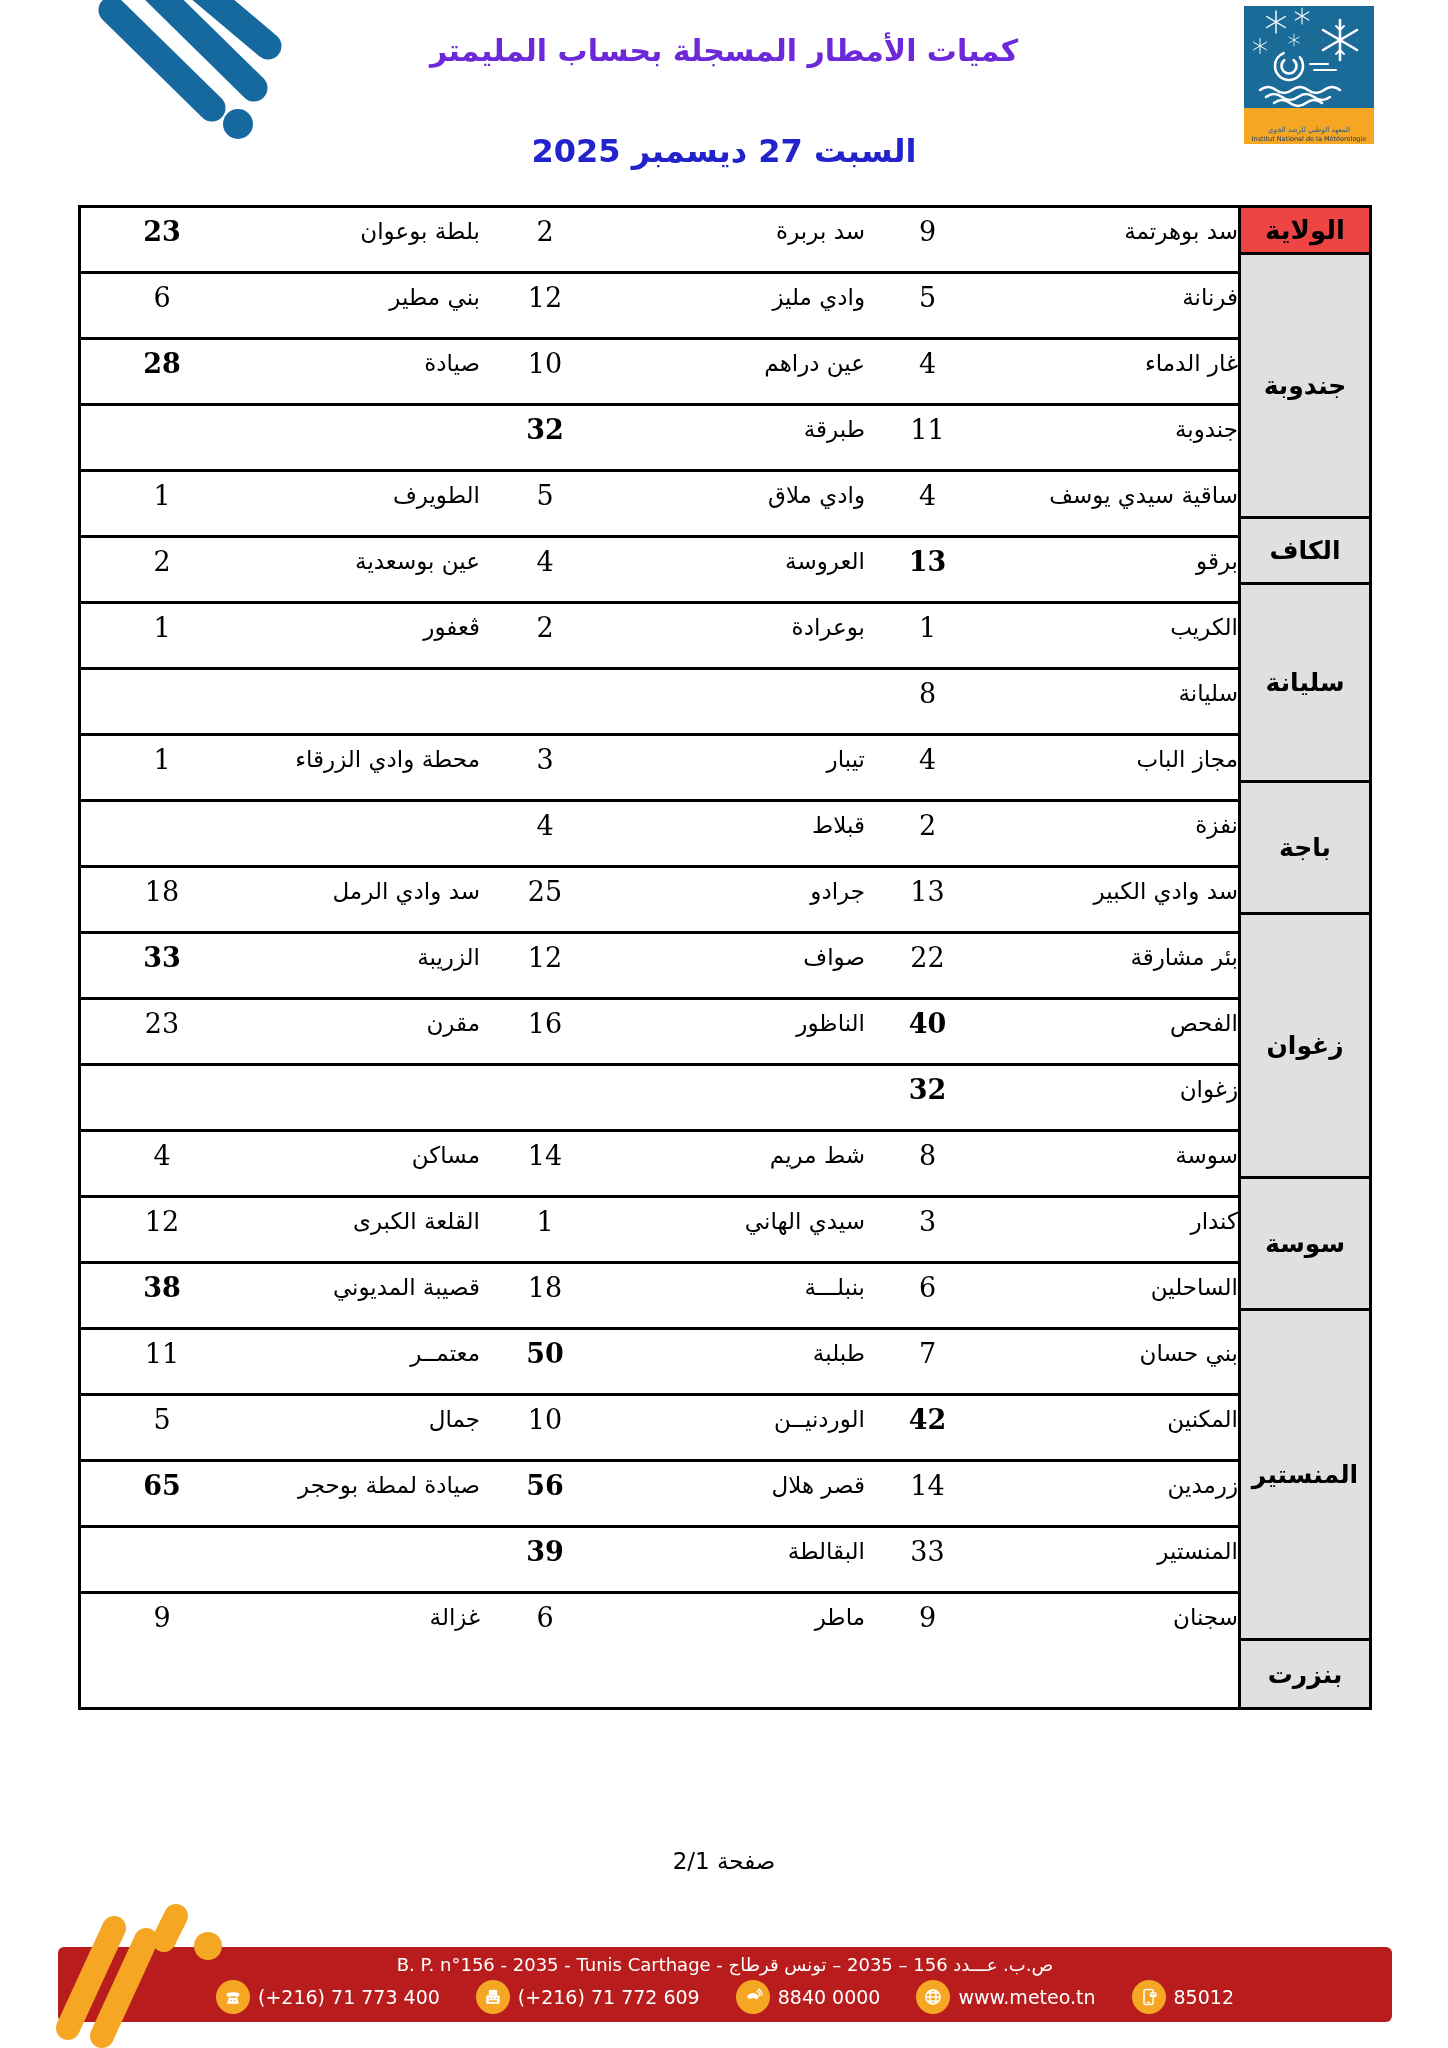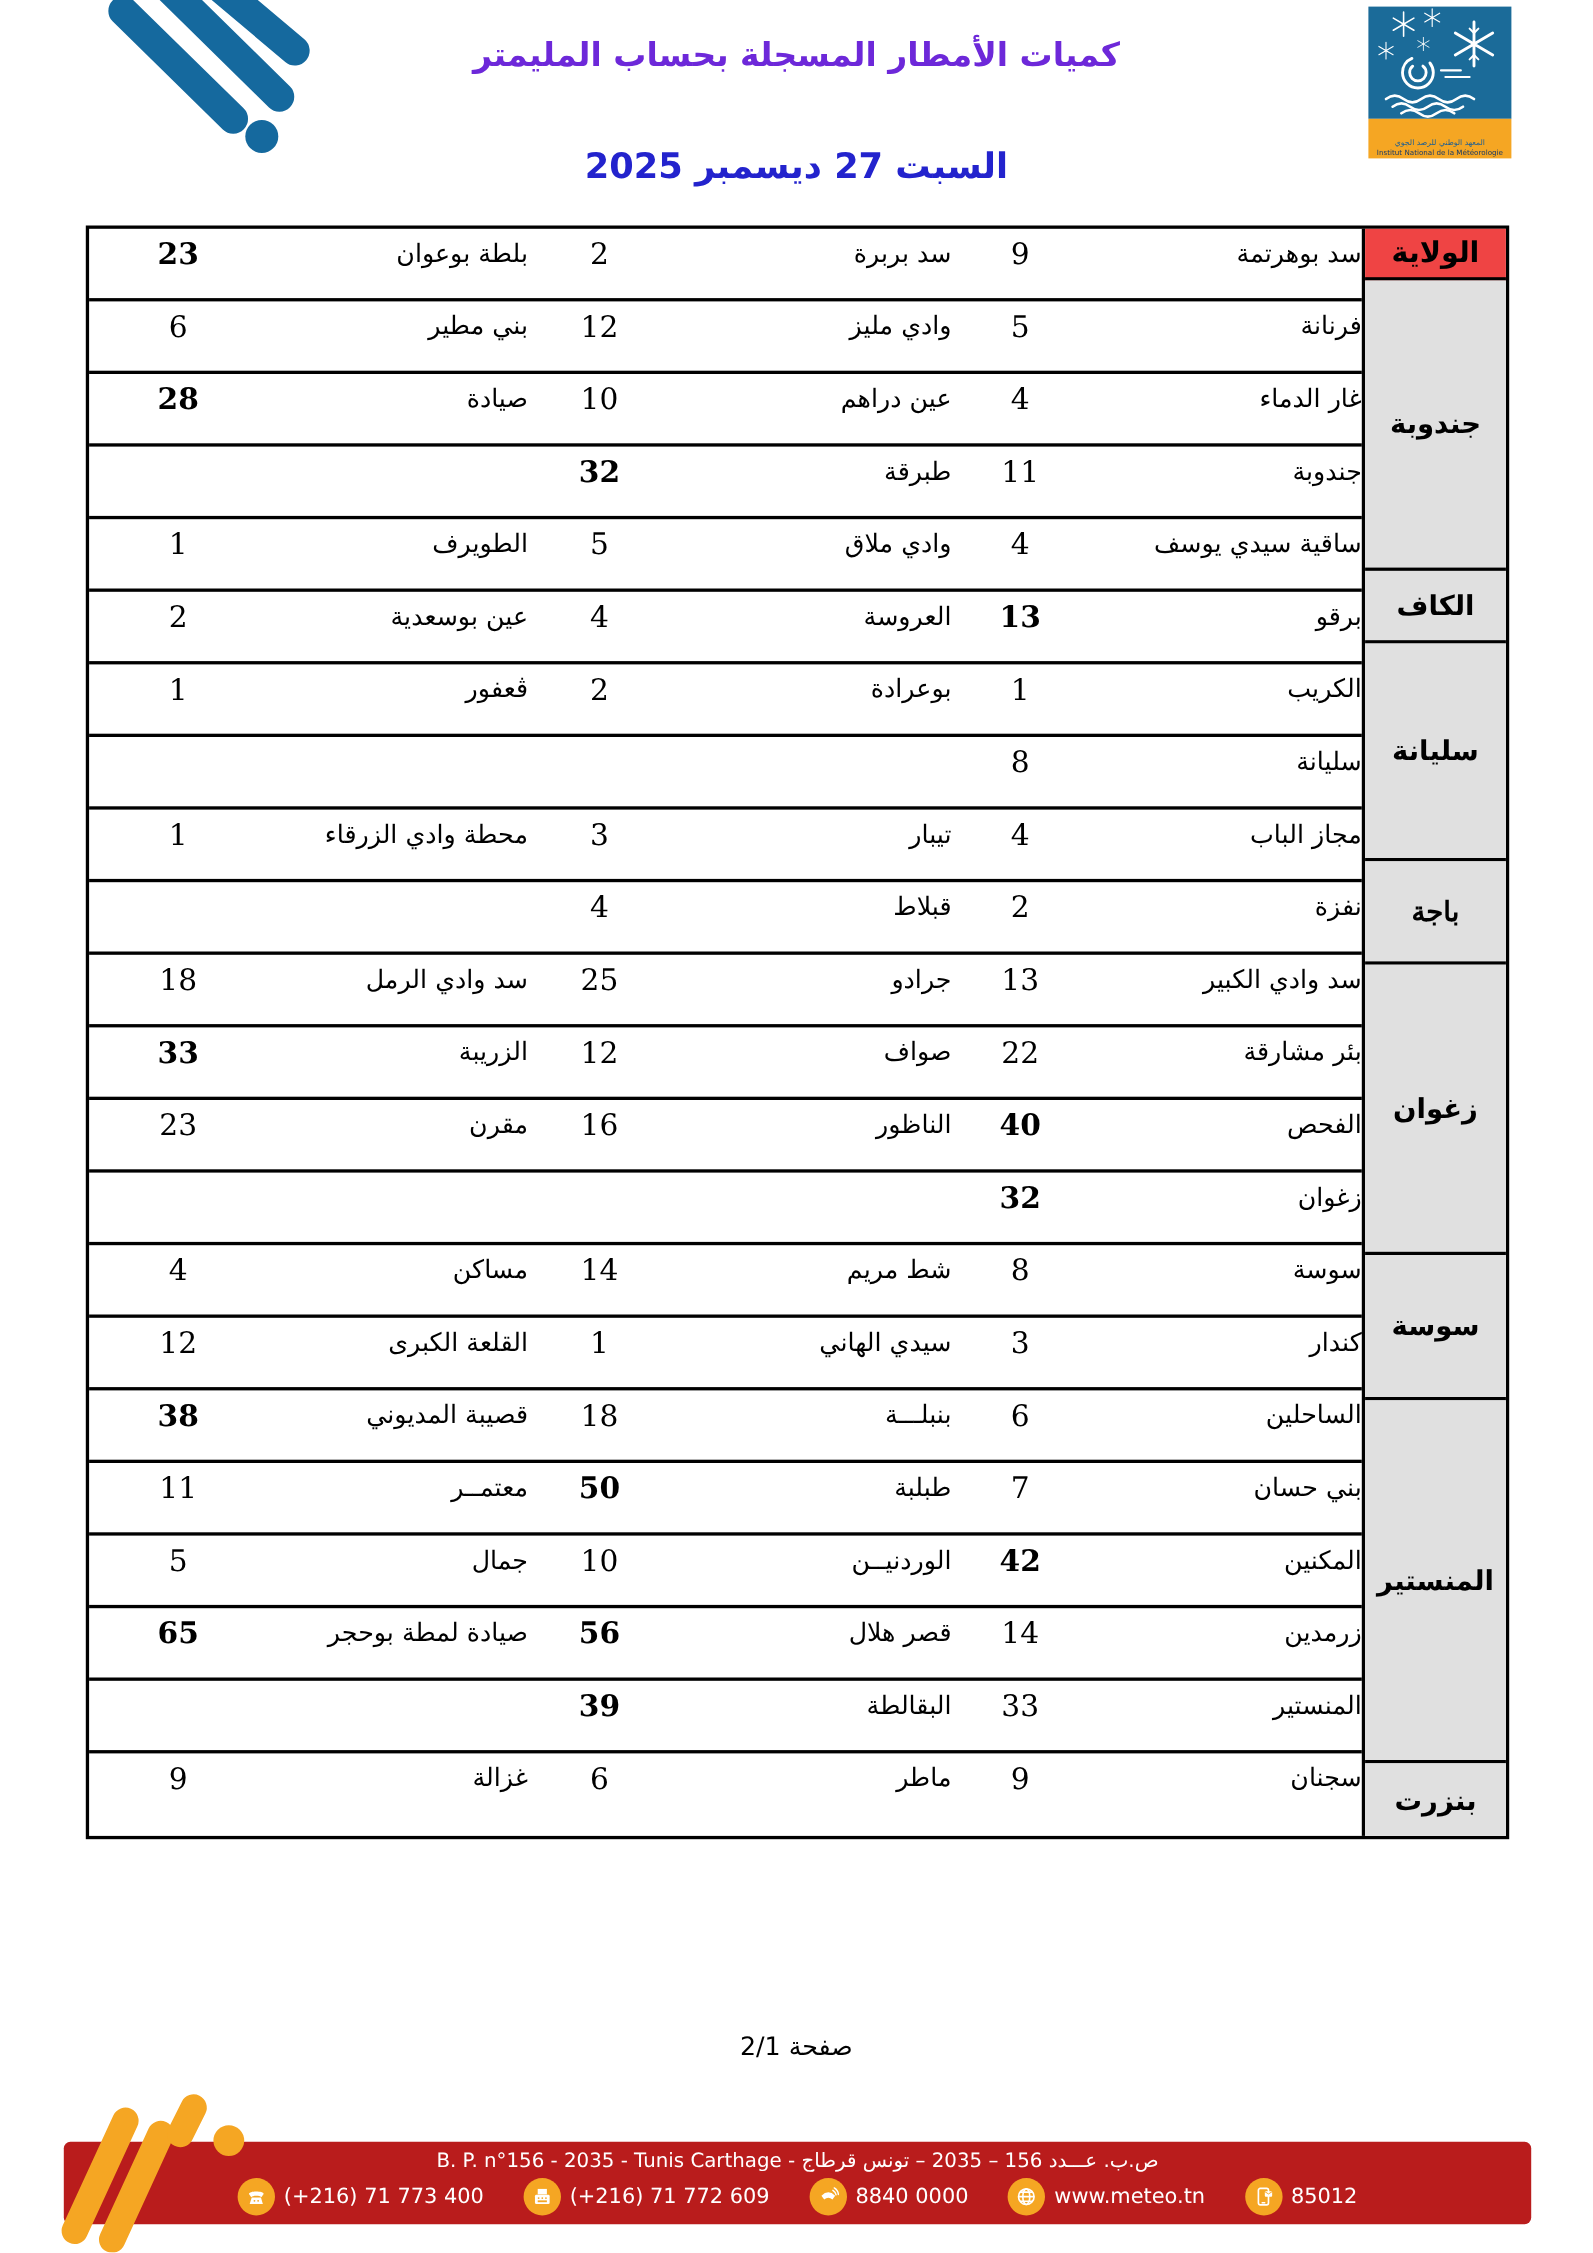--- a/index.html
+++ b/index.html
@@ -116,21 +116,21 @@
     </div>
   </div>
 
   <div class="rain-table">
     <div class="wilaya-col">
       <div class="wilaya-header">الولاية</div>
       <div style="display:flex;flex-direction:column;flex:1;">
           <div class="wilaya-cell" style="height: 264px;">جندوبة</div>
           <div class="wilaya-cell" style="height: 66px;">الكاف</div>
           <div class="wilaya-cell" style="height: 198px;">سليانة</div>
-          <div class="wilaya-cell" style="height: 94px; font-family: Liberation Serif, serif;">باجة</div>
+          <div class="wilaya-cell" style="height: 132px;">باجة</div>
           <div class="wilaya-cell" style="height: 264px;">زغوان</div>
           <div class="wilaya-cell" style="height: 132px;">سوسة</div>
           <div class="wilaya-cell" style="height: 330px;">المنستير</div>
           <div class="wilaya-cell" style="height: 66px;">بنزرت</div>
         </div>
     </div>
     <div class="main-col">
       <div style="display:flex;flex-direction:column;flex:1;">
           <div class="data-row">
             <div class="cell cell-name">سد بوهرتمة</div>

